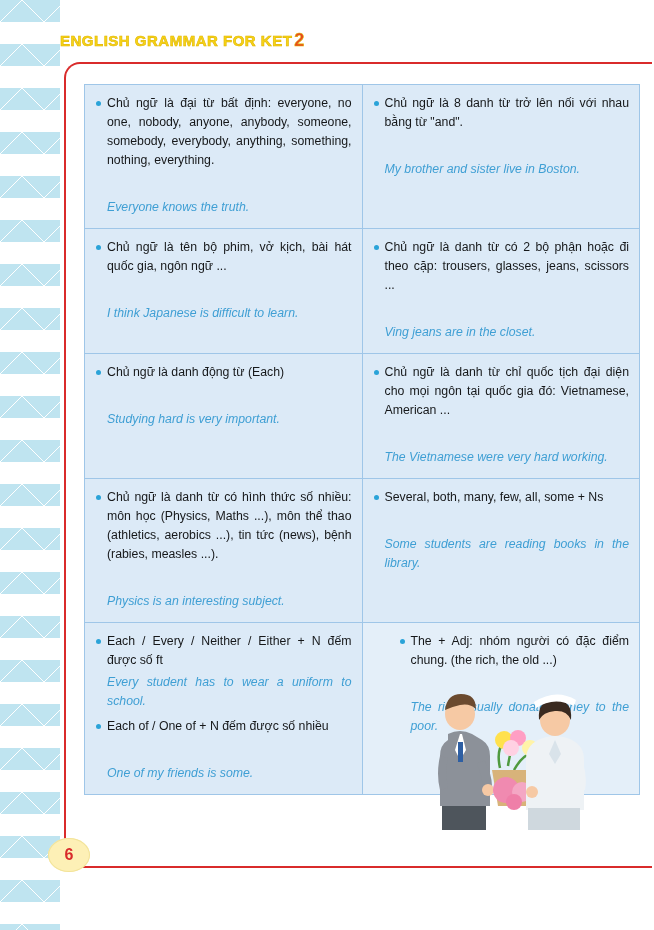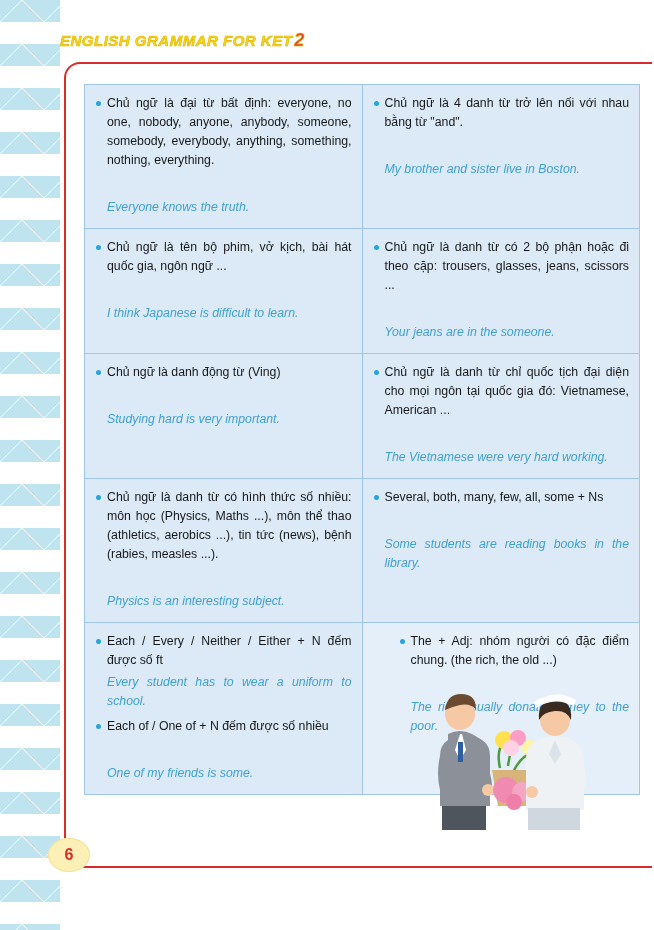--- a/index.html
+++ b/index.html
@@ -38,21 +38,20 @@
     background: #ffffff;
   }
 
   
   .header {
     position: absolute;
     left: 60px;
     top: 30px;
     font-size: 15px;
     font-weight: bold;
-    font-style: italic;
     letter-spacing: 0.5px;
     color: #f7d417;
     -webkit-text-stroke: 0.6px #e0b500;
     white-space: nowrap;
   }
   .header .num {
     color: #e8471f;
     font-size: 18px;
     margin-left: 2px;
   }
@@ -161,37 +160,37 @@
 <div class="frame"></div>
 
 <table class="tbl">
   <tbody>
     <tr>
       <td>
         <p class="bullet-line">Chủ ngữ là đại từ bất định: everyone, no one, nobody, anyone, anybody, someone, somebody, everybody, anything, something, nothing, everything.</p>
         <p class="example">Everyone knows the truth.</p>
       </td>
       <td>
-        <p class="bullet-line">Chủ ngữ là 4 danh từ trở lên nối với nhau bằng từ "and".</p>
+        <p class="bullet-line">Chủ ngữ là 8 danh từ trở lên nối với nhau bằng từ "and".</p>
         <p class="example">My brother and sister live in Boston.</p>
       </td>
     </tr>
     <tr>
       <td>
         <p class="bullet-line">Chủ ngữ là tên bộ phim, vở kịch, bài hát quốc gia, ngôn ngữ ...</p>
         <p class="example">I think Japanese is difficult to learn.</p>
       </td>
       <td>
         <p class="bullet-line">Chủ ngữ là danh từ có 2 bộ phận hoặc đi theo cặp: trousers, glasses, jeans, scissors ...</p>
-        <p class="example">Your jeans are in the someone.</p>
-      </td>
-    </tr>
-    <tr>
-      <td>
-        <p class="bullet-line">Chủ ngữ là danh động từ (Ving)</p>
+        <p class="example">Ving jeans are in the closet.</p>
+      </td>
+    </tr>
+    <tr>
+      <td>
+        <p class="bullet-line">Chủ ngữ là danh động từ (Each)</p>
         <p class="example">Studying hard is very important.</p>
       </td>
       <td>
         <p class="bullet-line">Chủ ngữ là danh từ chỉ quốc tịch đại diện cho mọi ngôn tại quốc gia đó: Vietnamese, American ...</p>
         <p class="example">The Vietnamese were very hard working.</p>
       </td>
     </tr>
     <tr>
       <td>
         <p class="bullet-line">Chủ ngữ là danh từ có hình thức số nhiều: môn học (Physics, Maths ...), môn thể thao (athletics, aerobics ...), tin tức (news), bệnh (rabies, measles ...).</p>

